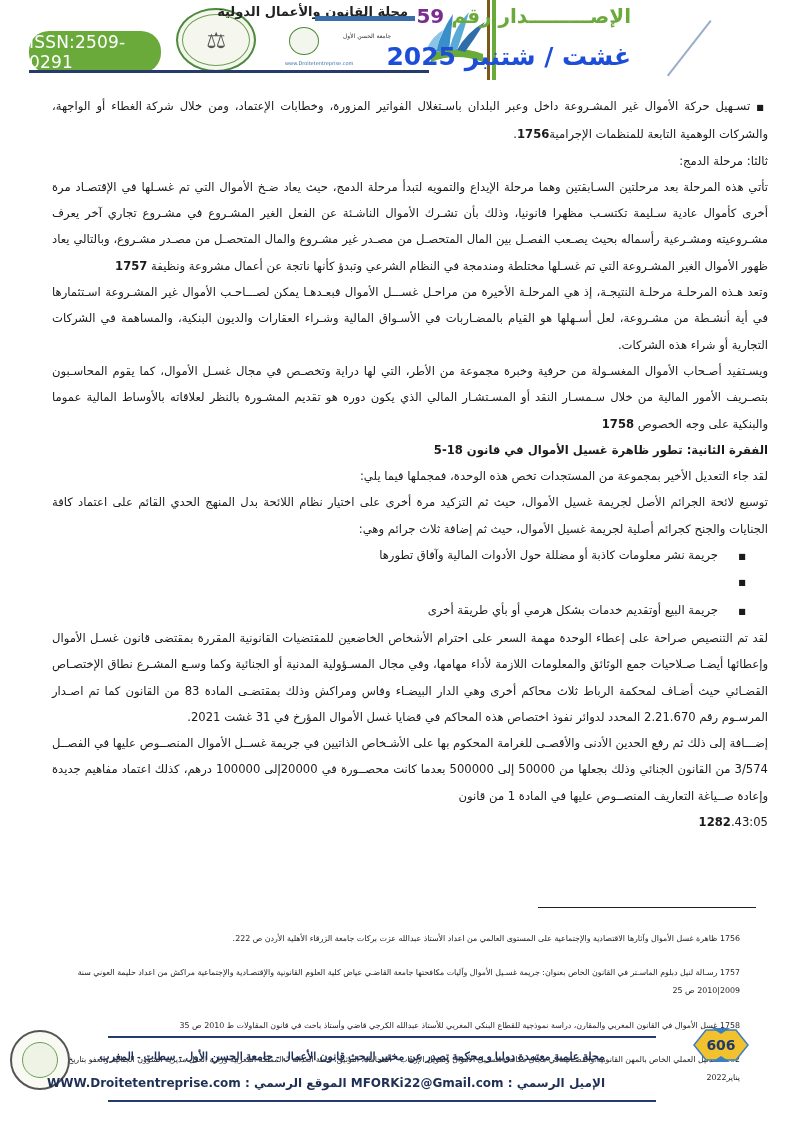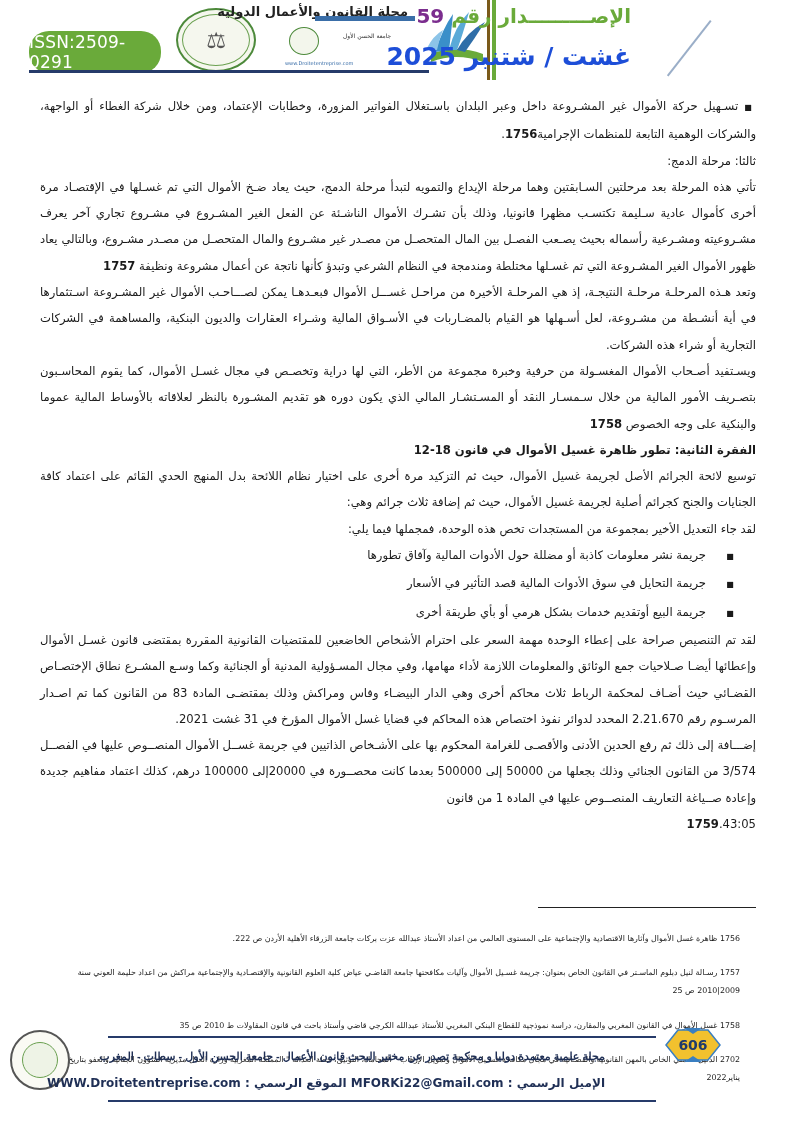--- a/index.html
+++ b/index.html
@@ -53,21 +53,21 @@
   .issue-line .issue-label { color: #6aaa3a; margin-top: 48px; }
   .issue-line .issue-no { color: #7b2d8e; }
   .date-line {
     position: absolute; right: 163px; top: 42px; direction: rtl; white-space: nowrap;
     font-family: "DejaVu Sans", sans-serif; font-weight: bold; font-size: 25px; color: #1d4ed8;
   }
   .diag-line { position: absolute; left: 710px; top: 20px; width: 2px; height: 70px; background: #9aaec8; transform: rotate(38deg); transform-origin: top left; }
 
   
   .content {
-    position: absolute; left: 40px; top: 93px; width: 716px; direction: rtl; text-align: justify;
+    position: absolute; left: 52px; top: 93px; width: 716px; direction: rtl; text-align: justify;
     font-family: "DejaVu Sans", sans-serif; font-size: 11.6px; line-height: 26.3px;
   }
   .content p { margin: 0; text-align-last: right; }
   .content .bullet { width: 18px; flex: none; font-size: 8px; text-align: right; padding-right: 2px; }
   .content .bullet-first-gap { width: 36px; flex: none; }
   .content .list-item { display: flex; align-items: baseline; padding-right: 0; }
   .content .list-item .bullet { width: 50px; text-align: center; }
   .bold { font-weight: bold; }
   .ref { font-weight: bold; }
   .time-ref { font-weight: normal; }
@@ -82,21 +82,21 @@
 
   
   .footer-seal {
     position: absolute; left: 10px; top: 1030px; width: 60px; height: 60px; border-radius: 50%;
     border: 2px solid #555; background: #fafaf4; display: flex; align-items: center; justify-content: center;
   }
   .footer-seal .inner { width: 36px; height: 36px; border-radius: 50%; border: 1px solid #6aa050; background: #eef3e6; }
   .footer-rule-top { position: absolute; left: 108px; top: 1036px; width: 548px; height: 2px; background: #263b6a; }
   .footer-rule-bottom { position: absolute; left: 108px; top: 1100px; width: 548px; height: 2px; background: #263b6a; }
   .page-badge {
-    position: absolute; left: 664px; top: 1028px; width: 58px; height: 34px;
+    position: absolute; left: 692px; top: 1028px; width: 58px; height: 34px;
   }
   .page-badge svg { position: absolute; left: 0; top: 0; }
   .page-badge .num {
     position: absolute; left: 0; top: 0; width: 58px; height: 34px; display: flex; align-items: center; justify-content: center;
     font-family: "DejaVu Sans", sans-serif; font-weight: bold; font-size: 14px; color: #1f3a6b;
   }
   .footer-line1 {
     position: absolute; right: 189px; top: 1050px; direction: rtl; white-space: nowrap;
     font-family: Liberation Sans, sans-serif; font-weight: bold; font-size: 11px; color: #1f2f55;
   }
@@ -159,46 +159,45 @@
     <span class="ref">1757</span>
   </p>
 
   <p>وتعد هـذه المرحلـة مرحلـة النتيجـة، إذ هي المرحلـة الأخيرة من مراحـل غســـل الأموال فبعـدهـا يمكن لصـــاحـب الأموال غير المشـروعة اسـتثمارها في أية أنشـطة من مشـروعة، لعل أسـهلها هو القيام بالمضـاربات في الأسـواق المالية وشـراء العقارات والديون البنكية، والمساهمة في الشركات التجارية أو شراء هذه الشركات.</p>
 
   <p>
     <span>ويسـتفيد أصـحاب الأموال المغسـولة من حرفية وخبرة مجموعة من الأطر، التي لها دراية وتخصـص في مجال غسـل الأموال، كما يقوم المحاسـبون بتصـريف الأمور المالية من خلال سـمسـار النقد أو المسـتشـار المالي الذي يكون دوره هو تقديم المشـورة بالنظر لعلاقاته بالأوساط المالية عموما والبنكية على وجه الخصوص</span>
     <span class="ref">1758</span>
   </p>
 
-  <p class="bold">الفقرة الثانية: تطور ظاهرة غسيل الأموال في قانون 18-12</p>
+  <p class="bold">الفقرة الثانية: تطور ظاهرة غسيل الأموال في قانون 18-5</p>
+
+  <p>لقد جاء التعديل الأخير بمجموعة من المستجدات تخص هذه الوحدة، فمجملها فيما يلي:</p>
 
   <p>توسيع لائحة الجرائم الأصل لجريمة غسيل الأموال، حيث ثم التزكيد مرة أخرى على اختيار نظام اللائحة بدل المنهج الحدي القائم على اعتماد كافة الجنايات والجنح كجرائم أصلية لجريمة غسيل الأموال، حيث ثم إضافة ثلاث جرائم وهي:</p>
 
-  <p>لقد جاء التعديل الأخير بمجموعة من المستجدات تخص هذه الوحدة، فمجملها فيما يلي:</p>
-
   <div class="list-item">
     <span class="bullet">■</span>
     <span>جريمة نشر معلومات كاذبة أو مضللة حول الأدوات المالية وآفاق تطورها</span>
   </div>
   <div class="list-item">
     <span class="bullet">■</span>
-    <span>جريمة التحايل في سوق الأدوات المالية قصد التأثير في الأسعار</span>
   </div>
   <div class="list-item">
     <span class="bullet">■</span>
     <span>جريمة البيع أوتقديم خدمات بشكل هرمي أو بأي طريقة أخرى</span>
   </div>
 
   <p>لقد تم التنصيص صراحة على إعطاء الوحدة مهمة السعر على احترام الأشخاص الخاضعين للمقتضيات القانونية المقررة بمقتضى قانون غسـل الأموال وإعطائها أيضـا صـلاحيات جمع الوثائق والمعلومات اللازمة لأداء مهامها، وفي مجال المسـؤولية المدنية أو الجنائية وكما وسـع المشـرع نطاق الإختصـاص القضـائي حيث أضـاف لمحكمة الرباط ثلاث محاكم أخرى وهي الدار البيضـاء وفاس ومراكش وذلك بمقتضـى المادة 83 من القانون كما تم اصـدار المرسـوم رقم 2.21.670 المحدد لدوائر نفوذ اختصاص هذه المحاكم في قضايا غسل الأموال المؤرخ في 31 غشت 2021.</p>
 
   <p>
     <span>إضـــافة إلى ذلك ثم رفع الحدين الأدنى والأقصـى للغرامة المحكوم بها على الأشـخاص الذاتيين في جريمة غســل الأموال المنصــوص عليها في الفصــل 3/574 من القانون الجنائي وذلك بجعلها من 50000 إلى 500000 بعدما كانت محصــورة في 20000إلى 100000 درهم، كذلك اعتماد مفاهيم جديدة وإعادة صــياغة التعاريف المنصــوص عليها في المادة 1 من قانون</span>
   </p>
   <p>
-    <span class="ref">1759</span><span class="time-ref">.43:05</span>
+    <span class="ref">1282</span><span class="time-ref">.43:05</span>
   </p>
 </div>
 
 <div class="fn-rule"></div>
 <div class="footnotes">
   <p>1756 ظاهرة غسل الأموال وآثارها الاقتصادية والإجتماعية على المستوى العالمي من اعداد الأستاذ عبدالله عزت بركات جامعة الزرقاء الأهلية الأردن ص 222.</p>
   <p>1757 رسـالة لنيل دبلوم الماسـتر في القانون الخاص بعنوان: جريمة غسـيل الأموال وآليات مكافحتها جامعة القاضـي عياض كلية العلوم القانونية والإقتصـادية والإجتماعية مراكش من اعداد حليمة العوني سنة 2009|2010 ص 25</p>
   <p>1758 غسل الأموال في القانون المغربي والمقارن، دراسة نموذجية للقطاع البنكي المغربي للأستاذ عبدالله الكرجي قاضي وأستاذ باحث في قانون المقاولات ط 2010 ص 35</p>
   <p>2702 الدليل العملي الخاص بالمهن القانونية والقضـائية في مجال مكافحة غسـيل الأموال وتمويل الإرهاب " المحاماة، التوثيق، خطة العدالة " المملكة المغربية وزارة العدل مديرية الشؤون الجنائية والعفو بتاريخ يناير2022</p>
 </div>

